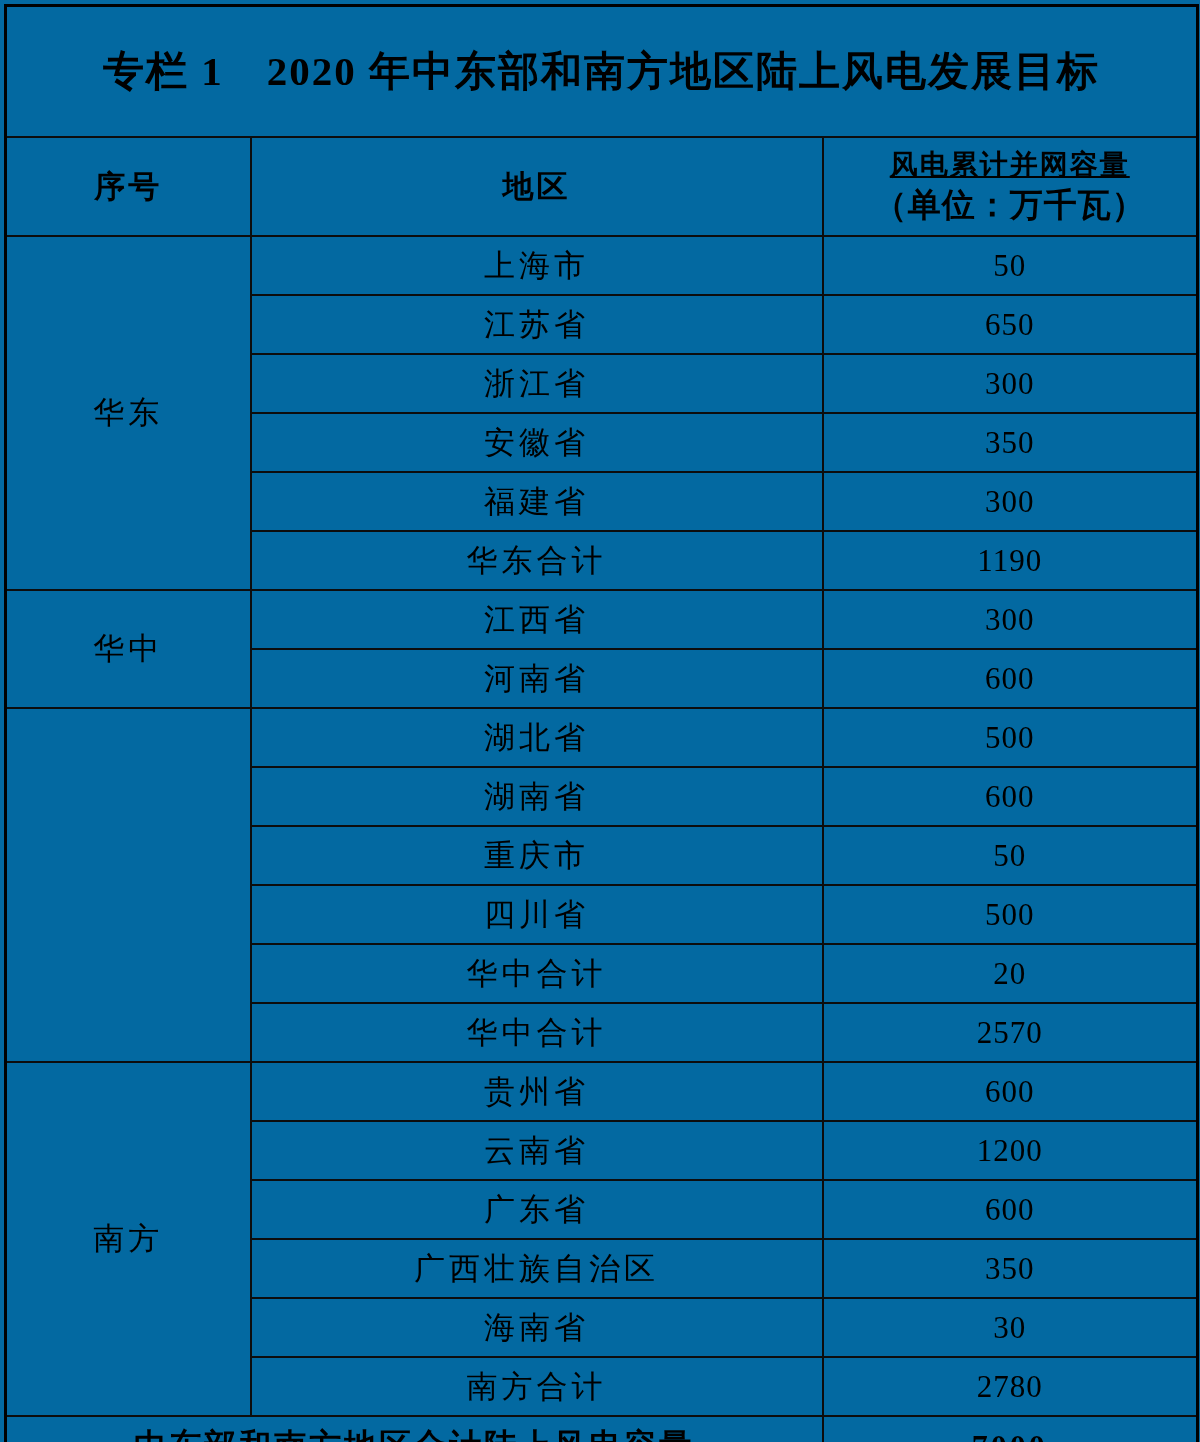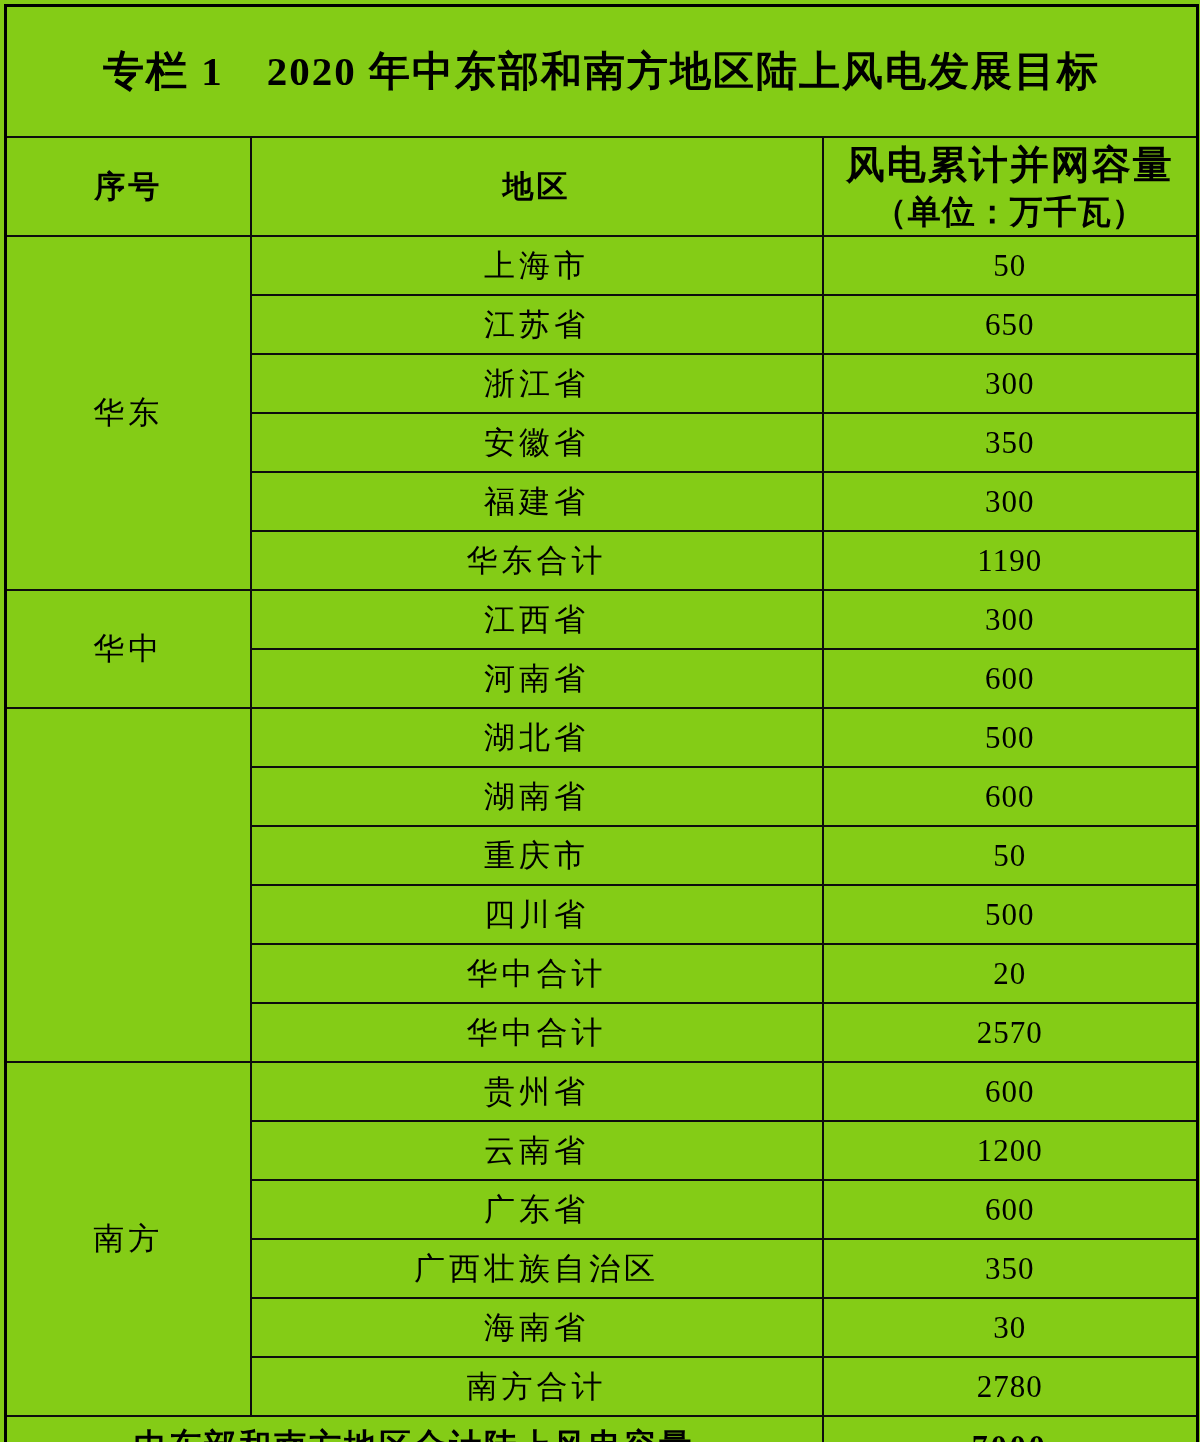--- a/index.html
+++ b/index.html
@@ -4,21 +4,21 @@
 <style>
   html, body {
     margin: 0;
     padding: 0;
     background: #ffffff;
   }
   .sheet {
     position: relative;
     width: 1200px;
     height: 1442px;
-    background: #84cc16;
+    background: #0369a1;
     font-family: "Liberation Serif", "DejaVu Serif", serif;
     color: #000000;
   }
   table.box {
     position: absolute;
     left: 4px;
     top: 4px;
     width: 1192px;
     border-collapse: collapse;
     table-layout: fixed;
@@ -40,21 +40,21 @@
     font-size: 41px;
     font-weight: bold;
     letter-spacing: 2px;
   }
   tr.header-row > td {
     height: 97px;
     font-size: 31px;
     font-weight: bold;
     letter-spacing: 3px;
   }
-  .cap-line1 { font-size: 39px; font-weight: bold; letter-spacing: 2px; line-height: 1.35; }
+  .cap-line1 { font-size: 28px; font-weight: bold; letter-spacing: 2px; line-height: 1.35; text-decoration: underline; }
   .cap-line2 { font-size: 33px; font-weight: bold; letter-spacing: 1px; line-height: 1.3; }
   tr.data-row > td { height: 57px; font-size: 31px; }
   td.region-cell, td.group-cell { letter-spacing: 4px; }
   td.value-cell { letter-spacing: 1px; }
   tr.subtotal-row > td { font-weight: normal; }
   tr.footer-row > td { height: 58px; font-size: 32px; font-weight: bold; letter-spacing: 3px; }
 </style>
 </head>
 <body>
 

